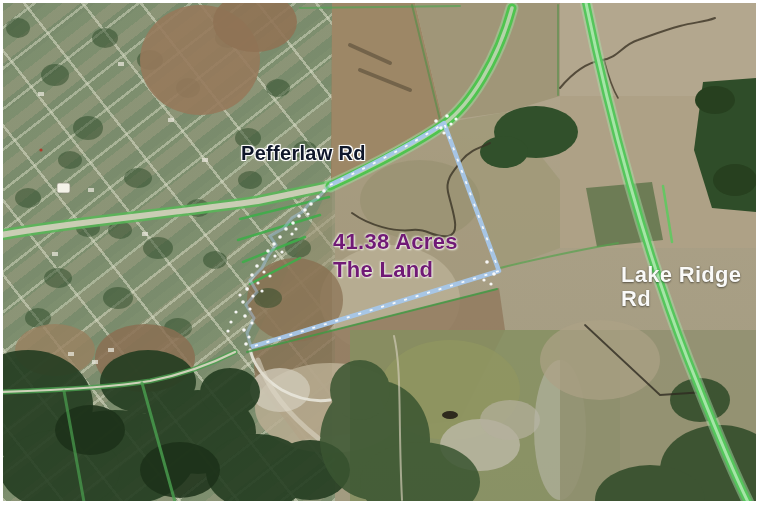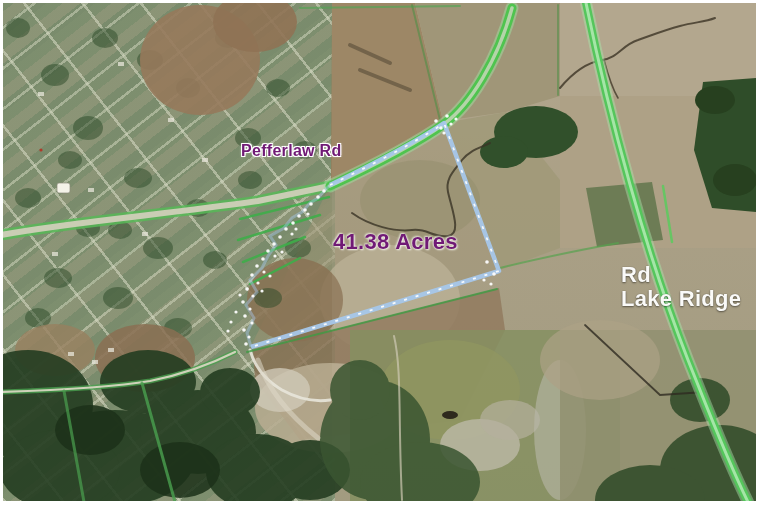--- a/index.html
+++ b/index.html
@@ -20,21 +20,21 @@
     position:absolute;left:0;top:0;width:332px;height:498px;
     background-color:#8e9b7d;
     background-image:
       repeating-linear-gradient(52deg, rgba(217,220,198,0.55) 0 2.5px, transparent 2.5px 46px),
       repeating-linear-gradient(-38deg, rgba(212,216,192,0.50) 0 2.5px, transparent 2.5px 32px),
       repeating-linear-gradient(-38deg, rgba(42,78,42,0.20) 0 9px, rgba(128,118,88,0.18) 9px 20px, rgba(66,98,58,0.22) 20px 30px);
   }
   svg.overlay{position:absolute;left:0;top:0;}
   .label{position:absolute;font-weight:700;letter-spacing:.3px;white-space:nowrap;}
   .label-pefferlaw{
-    left:238px;top:139px;font-size:16px;color:#701a75;
+    left:238px;top:139px;font-size:20px;color:#0f172a;
     text-shadow:-1px -1px 0 #fff,1px -1px 0 #fff,-1px 1px 0 #fff,1px 1px 0 #fff,0 0 3px #fff;
     text-align:center;
   }
   .label-acreage{
     left:330px;top:225px;font-size:22px;line-height:28px;color:#701a75;
     text-shadow:0 0 2px rgba(255,255,250,.85),1px 1px 2px rgba(255,255,250,.8),-1px -1px 2px rgba(255,255,250,.6);
   }
   .label-lakeridge{
     left:618px;top:260px;font-size:22px;line-height:24px;color:#fafaf8;
     text-shadow:0 1px 2px rgba(0,0,0,.45),0 0 1px rgba(0,0,0,.35);
@@ -260,21 +260,22 @@
         <circle cx="41" cy="150" r="1.6" fill="#b03a2a"></circle>
       </g>
     </svg>
 
     <div class="label label-pefferlaw">
       <span>Pefferlaw Rd</span>
     </div>
 
     <div class="label label-acreage">
       <div>41.38 Acres</div>
+      <div>The Land</div>
     </div>
 
     <div class="label label-lakeridge">
+      <div>Lake Ridge</div>
       <div>Rd</div>
-      <div>Lake Ridge</div>
     </div>
 
   </div>
 </div>
 
 </body></html>

